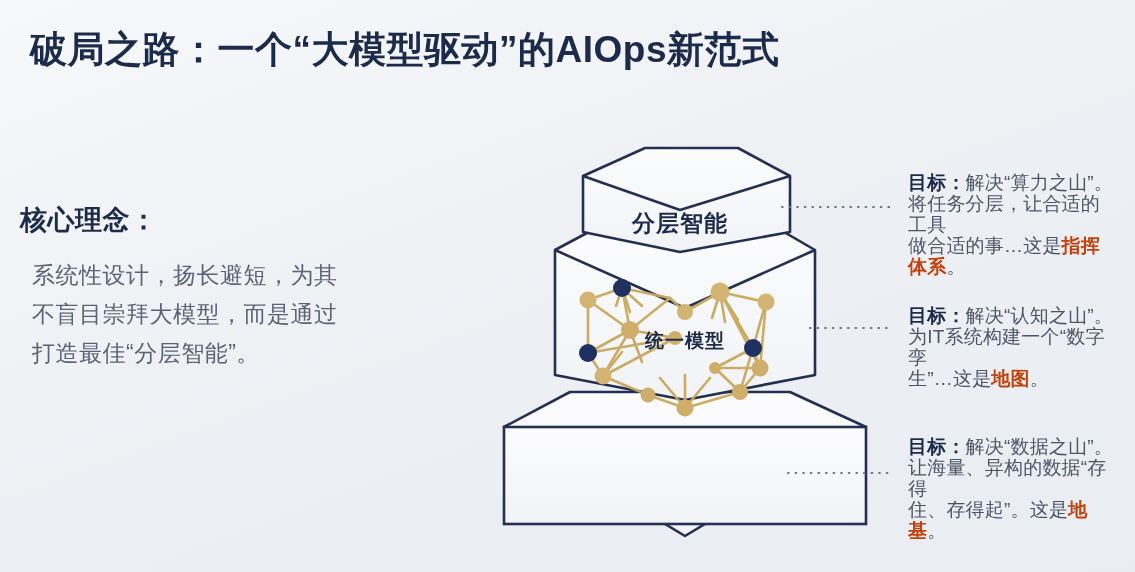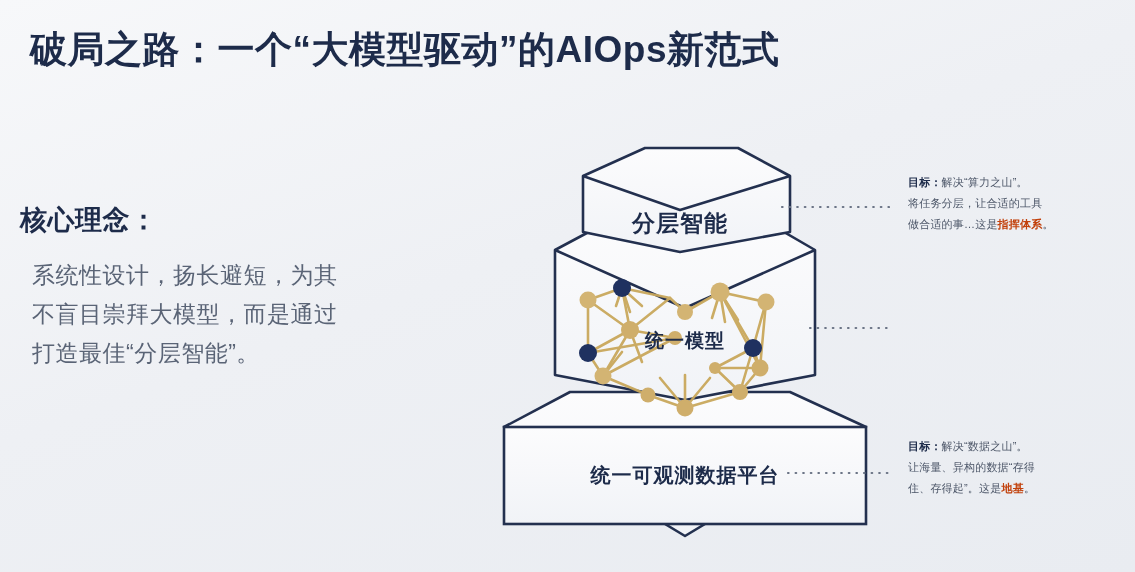--- a/index.html
+++ b/index.html
@@ -74,21 +74,21 @@
     transform: translateX(-50%);
   }
   .lbl-top    { left: 210px; top: 68px;  font-size: 23px; }
   .lbl-mid    { left: 215px; top: 188px; font-size: 19px; }
   .lbl-bottom { left: 215px; top: 322px; font-size: 20px; }
 
   
   .note {
     position: absolute;
     width: 210px;
-    font-size: 11px;
+    font-size: 19px;
     line-height: 21px;
     color: #4c5668;
     letter-spacing: 0.2px;
   }
   .note b { color: #1d2b4a; font-weight: 700; }
   .note .hl { color: #c2410c; font-weight: 700; }
   .note-1 { left: 908px; top: 172px; }
   .note-2 { left: 908px; top: 305px; }
   .note-3 { left: 908px; top: 436px; }
 </style>
@@ -198,29 +198,33 @@
 
       <g stroke="#6b7486" stroke-width="2.2" stroke-linecap="round" stroke-dasharray="0.6 7">
         <line x1="312" y1="67" x2="420" y2="67"></line>
         <line x1="340" y1="188" x2="420" y2="188"></line>
         <line x1="318" y1="333" x2="420" y2="333"></line>
       </g>
     </svg>
 
     <div class="blk-label lbl-top">分层智能</div>
     <div class="blk-label lbl-mid">统一模型</div>
-    <div class="blk-label lbl-bottom">统一可观测数据平台</div>
   </div>
 
   <div class="note note-1">
     <b>目标：</b><span>解决“算力之山”。</span><br>
     <span>将任务分层，让合适的工具</span><br>
     <span>做合适的事…这是</span><span class="hl">指挥体系</span><span>。</span>
   </div>
 
+  <div class="note note-2">
+    <b>目标：</b><span>解决“认知之山”。</span><br>
+    <span>为IT系统构建一个“数字孪</span><br>
+    <span>生”…这是</span><span class="hl">地图</span><span>。</span>
+  </div>
 
   <div class="note note-3">
     <b>目标：</b><span>解决“数据之山”。</span><br>
     <span>让海量、异构的数据“存得</span><br>
     <span>住、存得起”。这是</span><span class="hl">地基</span><span>。</span>
   </div>
 
 </div>
 
 </body></html>

